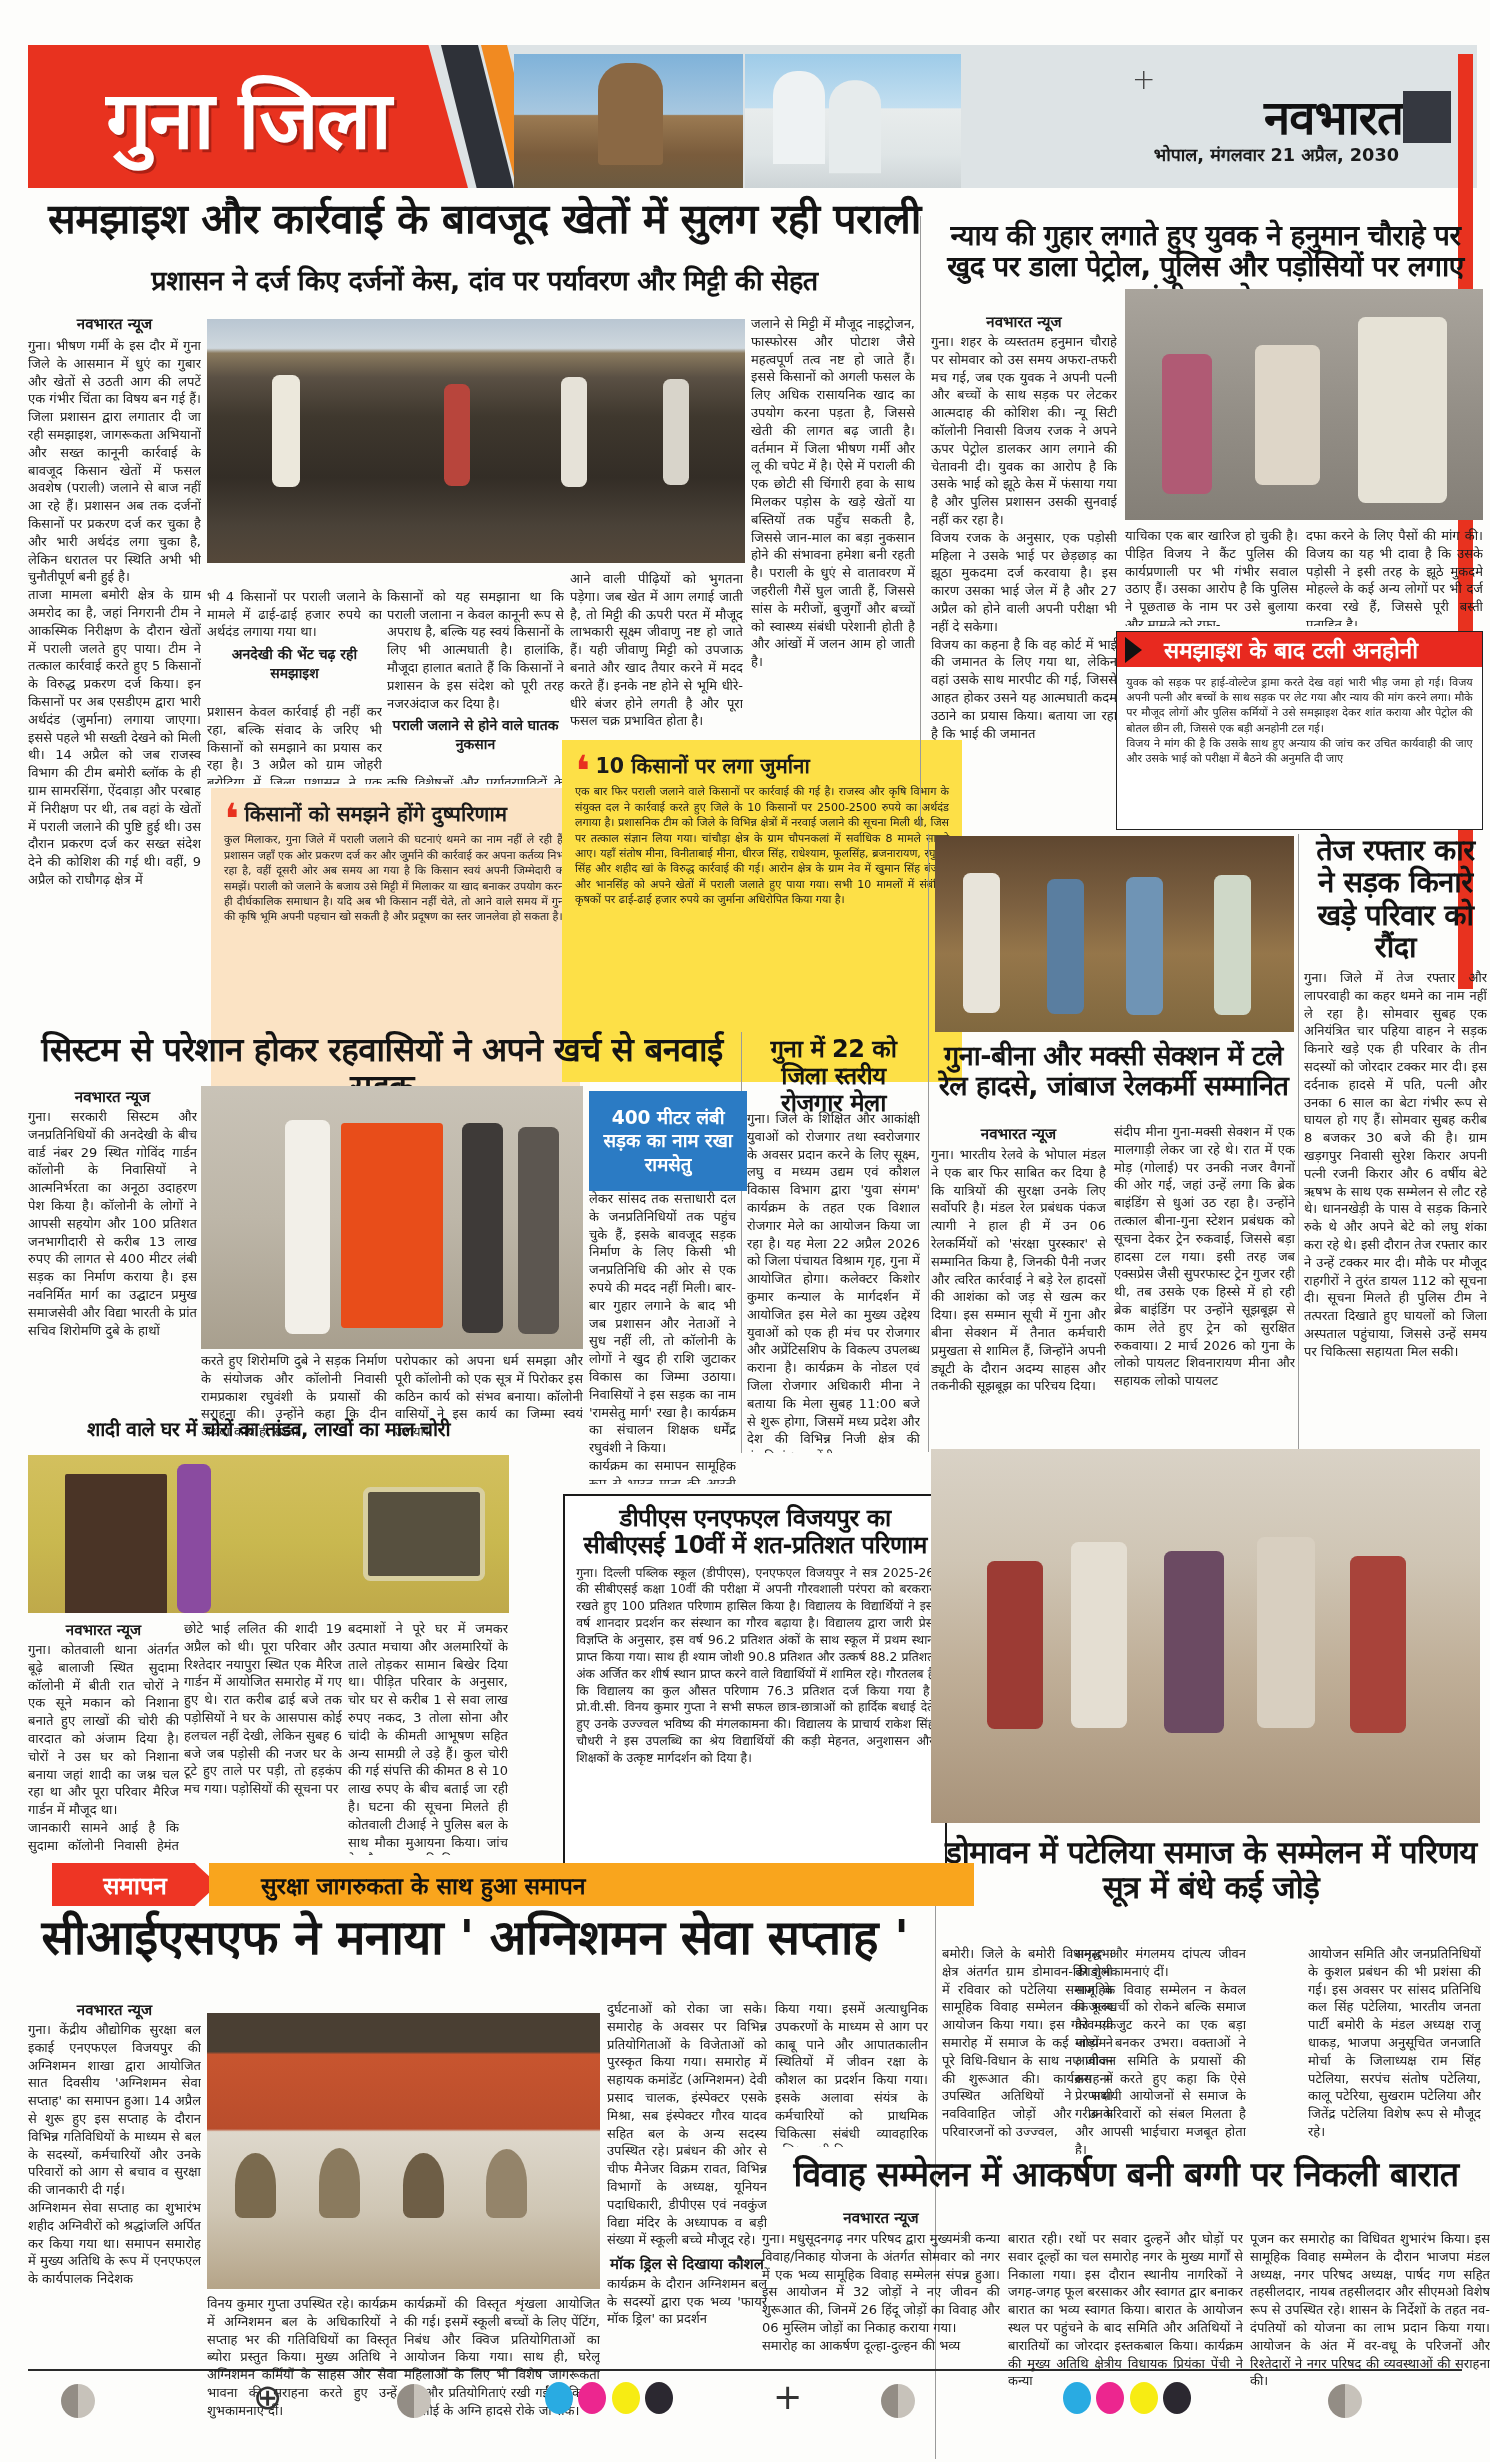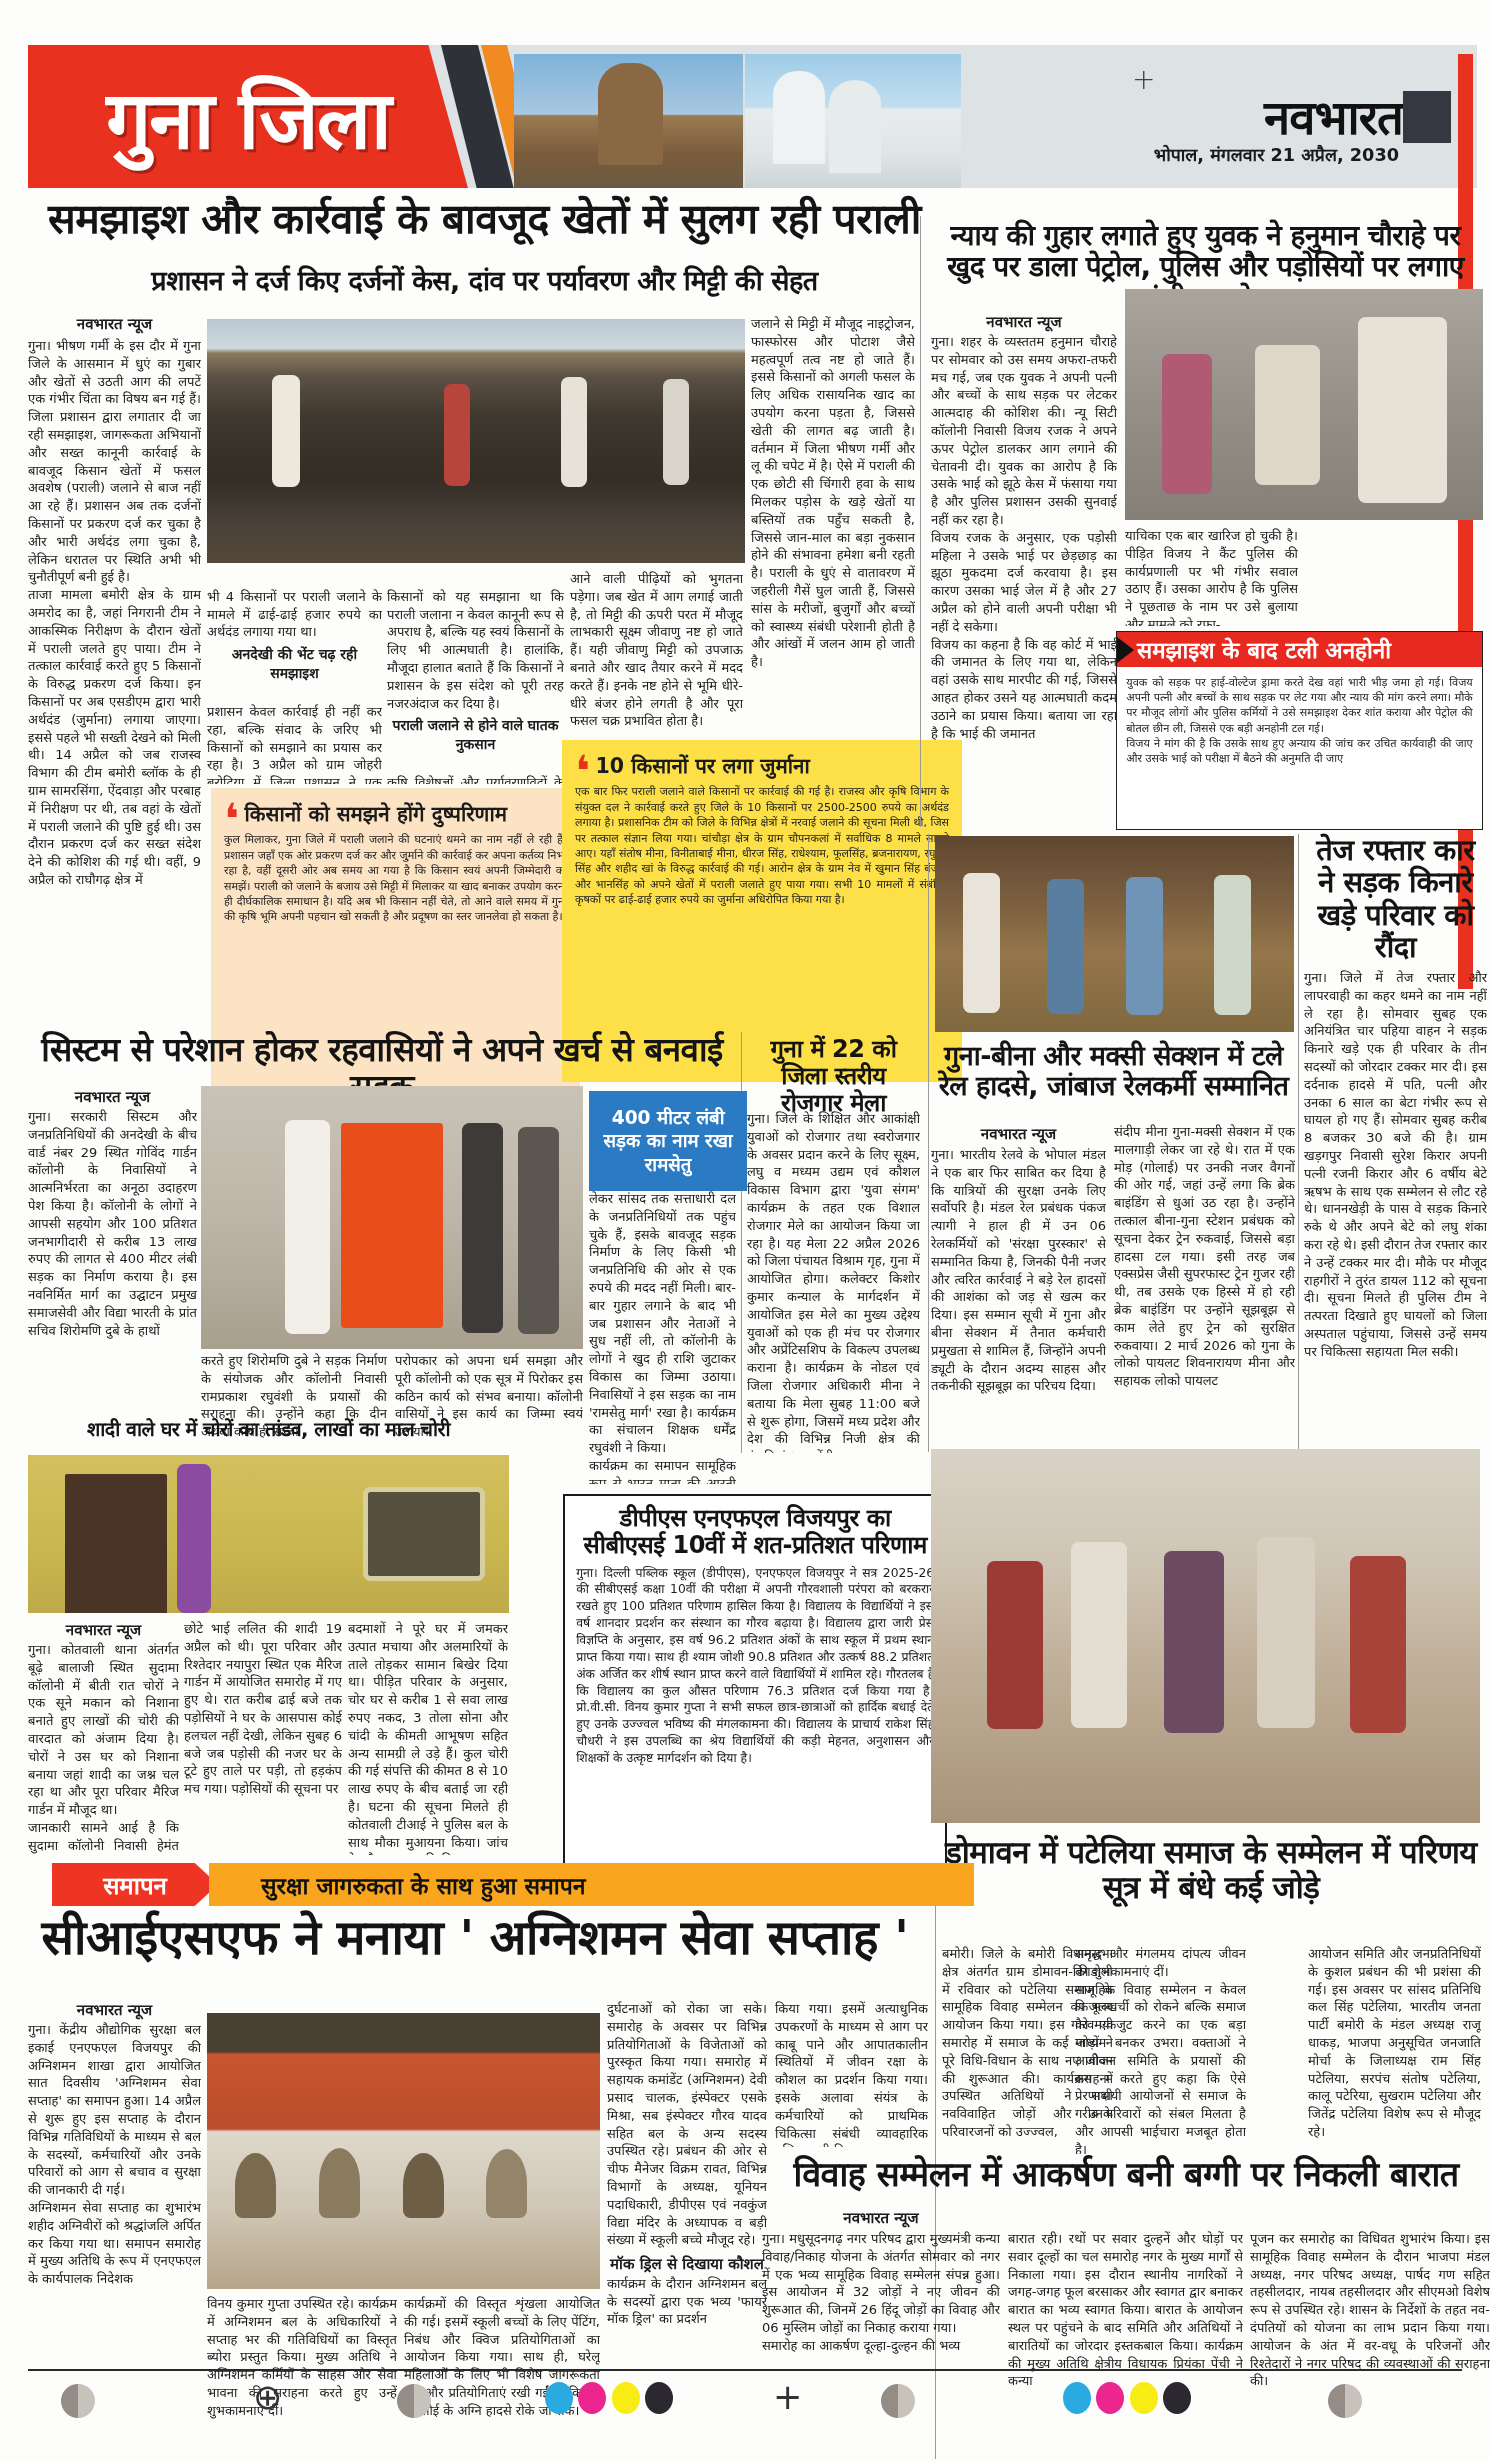--- a/index.html
+++ b/index.html
@@ -23,21 +23,21 @@
   .mh-sq{left:1403px;top:91px;width:48px;height:52px;background:#353840;}
   .mh-date{font-weight:bold;font-size:17.7px;text-align:right;color:#1a1a1a;}
   .regmark{font-size:28px;color:#444;font-weight:300;}
   .red-stripe{left:1458px;top:54px;width:15px;height:935px;background:#e8321f;}
   
   .qbox{position:absolute;padding:11.2px 13px;overflow:hidden;}
   .qbox .ttl{font-weight:bold;font-size:20.5px;margin-bottom:3.7px;}
   .qmark{color:#e8321f;font-size:43px;line-height:18.6px;vertical-align:-13px;font-weight:bold;margin-right:5.6px;}
   .boxtext{font-size:11px;line-height:1.4;text-align:justify;white-space:pre-line;}
   .averted{border:1.9px solid #222;background:#fff;}
-  .redbar{background:#e8291f;color:#fff;font-weight:bold;font-size:22.4px;height:35px;display:flex;align-items:center;gap:3px;padding-left:0;}
+  .redbar{background:#e8291f;color:#fff;font-weight:bold;font-size:22.4px;height:35px;display:flex;align-items:center;gap:22px;padding-left:8px;}
   .notch{width:0;height:0;border-top:13px solid transparent;border-bottom:13px solid transparent;border-left:17px solid #111;}
   .bluebox{background:#2b7bc4;color:#fff;font-weight:bold;font-size:18.6px;text-align:center;
      display:flex;align-items:center;justify-content:center;padding:5.6px;line-height:1.25;}
   .dpsbox{border:2.8px solid #1a1a1a;padding:9.3px 11.2px;overflow:hidden;background:#fff;}
   .kicker{background:#ee3524;color:#fff;font-weight:bold;font-size:24px;display:flex;align-items:center;justify-content:center;
      clip-path:polygon(0 0,86% 0,100% 50%,86% 100%,0 100%);}
   .strap{background:#f9a51d;color:#111;font-weight:bold;font-size:23px;display:flex;align-items:center;padding-left:52px;}
   
   .gdot{position:absolute;width:34px;height:34px;border-radius:50%;background:linear-gradient(90deg,#938d85 50%,#c7c2ba 50%);}
   .cdot{position:absolute;width:28px;height:32px;border-radius:50%;}
@@ -106,20 +106,21 @@
   <div class="abs byline" style="left:931px;top:311px;width:186px;">नवभारत न्यूज</div>
   <div class="abs col" style="left:931px;top:333px;width:186px;height:488px;">गुना। शहर के व्यस्ततम हनुमान चौराहे पर सोमवार को उस समय अफरा-तफरी मच गई, जब एक युवक ने अपनी पत्नी और बच्चों के साथ सड़क पर लेटकर आत्मदाह की कोशिश की। न्यू सिटी कॉलोनी निवासी विजय रजक ने अपने ऊपर पेट्रोल डालकर आग लगाने की चेतावनी दी। युवक का आरोप है कि उसके भाई को झूठे केस में फंसाया गया है और पुलिस प्रशासन उसकी सुनवाई नहीं कर रहा है।
 विजय रजक के अनुसार, एक पड़ोसी महिला ने उसके भाई पर छेड़छाड़ का झूठा मुकदमा दर्ज करवाया है। इस कारण उसका भाई जेल में है और 27 अप्रैल को होने वाली अपनी परीक्षा भी नहीं दे सकेगा।
 विजय का कहना है कि वह कोर्ट में भाई की जमानत के लिए गया था, लेकिन वहां उसके साथ मारपीट की गई, जिससे आहत होकर उसने यह आत्मघाती कदम उठाने का प्रयास किया। बताया जा रहा है कि भाई की जमानत</div>
   <div class="photo" style="left:1125px;top:289px;width:358px;height:231px;background:linear-gradient(180deg,#a9a49c 0%,#938e86 55%,#847f77 100%);">
     <span class="fig" style="left:37px;top:65px;width:50px;height:140px;background:#b05a74;"></span>
     <span class="fig" style="left:130px;top:56px;width:65px;height:140px;background:#ded6c8;"></span>
     <span class="fig" style="left:233px;top:28px;width:89px;height:186px;background:#e6e2d6;"></span>
   </div>
   <div class="abs col" style="left:1125px;top:527px;width:173px;height:99px;">याचिका एक बार खारिज हो चुकी है। पीड़ित विजय ने कैंट पुलिस की कार्यप्रणाली पर भी गंभीर सवाल उठाए हैं। उसका आरोप है कि पुलिस ने पूछताछ के नाम पर उसे बुलाया और मामले को रफा-</div>
+  <div class="abs col" style="left:1306px;top:527px;width:177px;height:99px;">दफा करने के लिए पैसों की मांग की। विजय का यह भी दावा है कि उसके पड़ोसी ने इसी तरह के झूठे मुकदमे मोहल्ले के कई अन्य लोगों पर भी दर्ज करवा रखे हैं, जिससे पूरी बस्ती प्रताड़ित है।</div>
 
   <div class="abs averted" style="left:1116px;top:631px;width:365px;height:197px;">
     <div class="redbar">
       <span class="notch"></span>
       <span>समझाइश के बाद टली अनहोनी</span>
     </div>
     <div class="boxtext" style="padding:7.5px 9.3px;">युवक को सड़क पर हाई-वोल्टेज ड्रामा करते देख वहां भारी भीड़ जमा हो गई। विजय अपनी पत्नी और बच्चों के साथ सड़क पर लेट गया और न्याय की मांग करने लगा। मौके पर मौजूद लोगों और पुलिस कर्मियों ने उसे समझाइश देकर शांत कराया और पेट्रोल की बोतल छीन ली, जिससे एक बड़ी अनहोनी टल गई।
 विजय ने मांग की है कि उसके साथ हुए अन्याय की जांच कर उचित कार्यवाही की जाए और उसके भाई को परीक्षा में बैठने की अनुमति दी जाए</div>
   </div>
 

